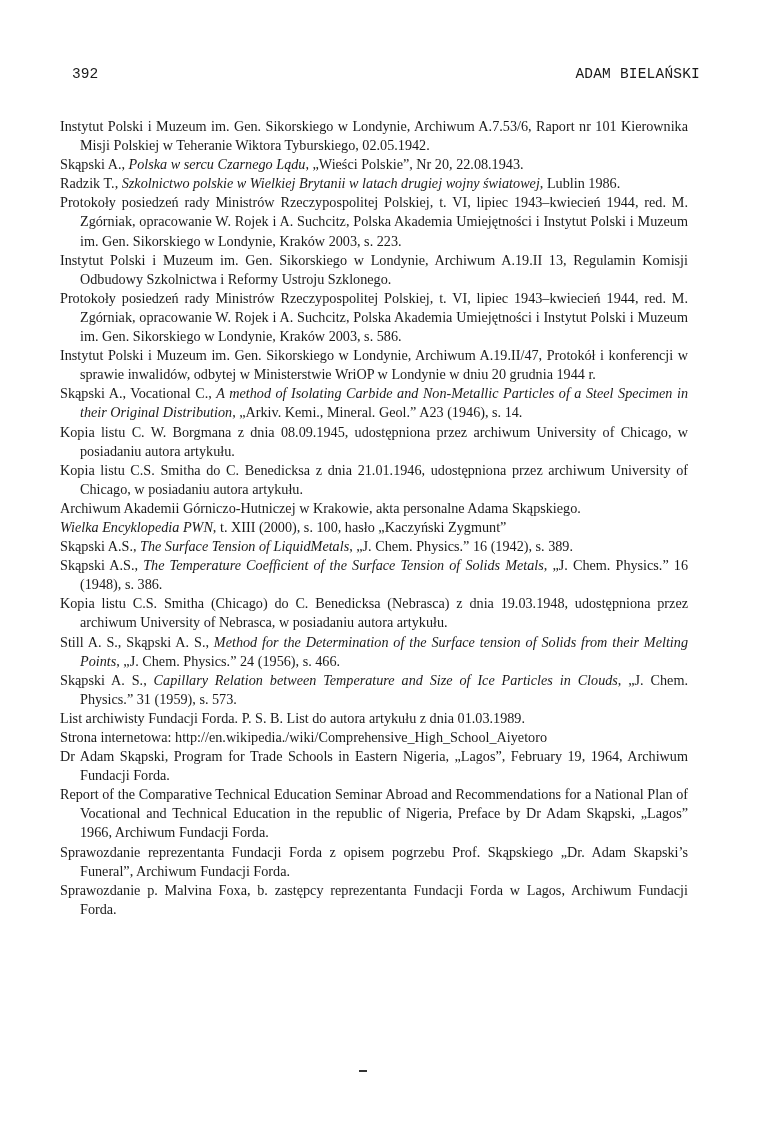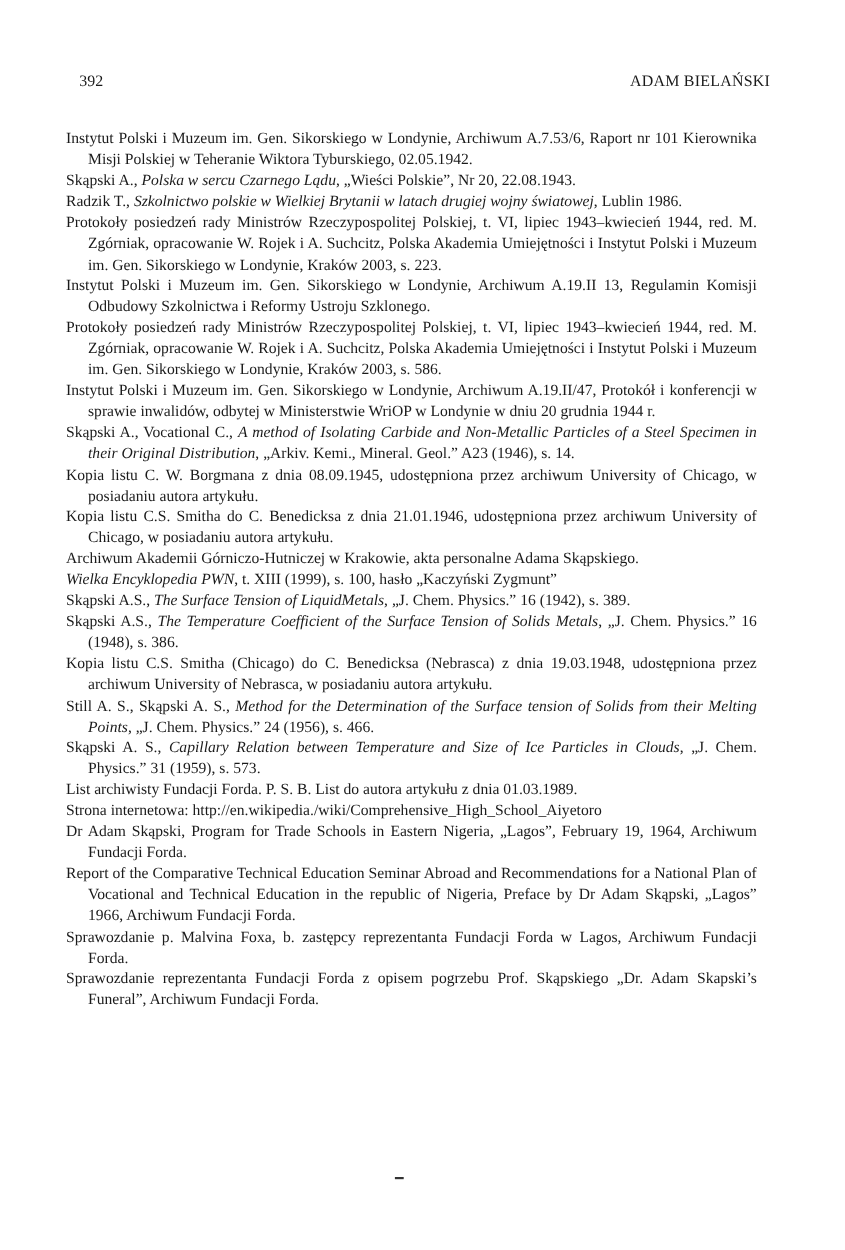--- a/index.html
+++ b/index.html
@@ -1,19 +1,19 @@
 <!DOCTYPE html>
 <html><head>
 <meta charset="utf-8">
 <style>
   html, body { margin: 0; padding: 0; background: #ffffff; }
   body { width: 768px; height: 1136px; position: relative; overflow: hidden;
          font-family: "Liberation Serif", "DejaVu Serif", serif; color: #1a1a1a; }
   .header { position: absolute; top: 66px; left: 72px; width: 628px; height: 22px;
-            font-size: 14.5px; }
+            font-size: 14.5px; font-family: Liberation Mono, monospace; }
   .page-num { position: absolute; left: 0; top: 0; }
   .running-head { position: absolute; right: 0; top: 0; letter-spacing: 0.2px; }
   .refs { position: absolute; top: 117px; left: 60px; width: 628px; }
   .ref { font-size: 14.2px; line-height: 19.1px; padding-left: 20px; text-indent: -20px;
          text-align: justify; margin: 0; }
   .ref i { font-style: italic; }
   .footer-mark { position: absolute; top: 1070px; left: 359px; width: 8px; height: 2px; background: #333; }
 </style>
 </head>
 <body>
@@ -28,27 +28,27 @@
   <p class="ref"><span>Skąpski A., </span><i>Polska w sercu Czarnego Lądu</i><span>, „Wieści Polskie”, Nr 20, 22.08.1943.</span></p>
   <p class="ref"><span>Radzik T., </span><i>Szkolnictwo polskie w Wielkiej Brytanii w latach drugiej wojny światowej</i><span>, Lublin 1986.</span></p>
   <p class="ref"><span>Protokoły posiedzeń rady Ministrów Rzeczypospolitej Polskiej, t. VI, lipiec 1943–kwiecień 1944, red. M. Zgórniak, opracowanie W. Rojek i A. Suchcitz, Polska Akademia Umiejętności i Instytut Polski i Muzeum im. Gen. Sikorskiego w Londynie, Kraków 2003, s. 223.</span><i></i><span></span></p>
   <p class="ref"><span>Instytut Polski i Muzeum im. Gen. Sikorskiego w Londynie, Archiwum A.19.II 13, Regulamin Komisji Odbudowy Szkolnictwa i Reformy Ustroju Szklonego.</span><i></i><span></span></p>
   <p class="ref"><span>Protokoły posiedzeń rady Ministrów Rzeczypospolitej Polskiej, t. VI, lipiec 1943–kwiecień 1944, red. M. Zgórniak, opracowanie W. Rojek i A. Suchcitz, Polska Akademia Umiejętności i Instytut Polski i Muzeum im. Gen. Sikorskiego w Londynie, Kraków 2003, s. 586.</span><i></i><span></span></p>
   <p class="ref"><span>Instytut Polski i Muzeum im. Gen. Sikorskiego w Londynie, Archiwum A.19.II/47, Protokół i konferencji w sprawie inwalidów, odbytej w Ministerstwie WriOP w Londynie w dniu 20 grudnia 1944 r.</span><i></i><span></span></p>
   <p class="ref"><span>Skąpski A., Vocational C., </span><i>A method of Isolating Carbide and Non-Metallic Particles of a Steel Specimen in their Original Distribution</i><span>, „Arkiv. Kemi., Mineral. Geol.” A23 (1946), s. 14.</span></p>
   <p class="ref"><span>Kopia listu C. W. Borgmana z dnia 08.09.1945, udostępniona przez archiwum University of Chicago, w posiadaniu autora artykułu.</span><i></i><span></span></p>
   <p class="ref"><span>Kopia listu C.S. Smitha do C. Benedicksa z dnia 21.01.1946, udostępniona przez archiwum University of Chicago, w posiadaniu autora artykułu.</span><i></i><span></span></p>
   <p class="ref"><span>Archiwum Akademii Górniczo-Hutniczej w Krakowie, akta personalne Adama Skąpskiego.</span><i></i><span></span></p>
-  <p class="ref"><span></span><i>Wielka Encyklopedia PWN</i><span>, t. XIII (1999), s. 100, hasło „Kaczyński Zygmunt”</span></p>
+  <p class="ref"><span></span><i>Wielka Encyklopedia PWN</i><span>, t. XIII (2000), s. 100, hasło „Kaczyński Zygmunt”</span></p>
   <p class="ref"><span>Skąpski A.S., </span><i>The Surface Tension of LiquidMetals</i><span>, „J. Chem. Physics.” 16 (1942), s. 389.</span></p>
   <p class="ref"><span>Skąpski A.S., </span><i>The Temperature Coefficient of the Surface Tension of Solids Metals</i><span>, „J. Chem. Physics.” 16 (1948), s. 386.</span></p>
   <p class="ref"><span>Kopia listu C.S. Smitha (Chicago) do C. Benedicksa (Nebrasca) z dnia 19.03.1948, udostępniona przez archiwum University of Nebrasca, w posiadaniu autora artykułu.</span><i></i><span></span></p>
   <p class="ref"><span>Still A. S., Skąpski A. S., </span><i>Method for the Determination of the Surface tension of Solids from their Melting Points</i><span>, „J. Chem. Physics.” 24 (1956), s. 466.</span></p>
   <p class="ref"><span>Skąpski A. S., </span><i>Capillary Relation between Temperature and Size of Ice Particles in Clouds</i><span>, „J. Chem. Physics.” 31 (1959), s. 573.</span></p>
   <p class="ref"><span>List archiwisty Fundacji Forda. P. S. B. List do autora artykułu z dnia 01.03.1989.</span><i></i><span></span></p>
   <p class="ref"><span>Strona internetowa: http://en.wikipedia./wiki/Comprehensive_High_School_Aiyetoro</span><i></i><span></span></p>
   <p class="ref"><span>Dr Adam Skąpski, Program for Trade Schools in Eastern Nigeria, „Lagos”, February 19, 1964, Archiwum Fundacji Forda.</span><i></i><span></span></p>
   <p class="ref"><span>Report of the Comparative Technical Education Seminar Abroad and Recommendations for a National Plan of Vocational and Technical Education in the republic of Nigeria, Preface by Dr Adam Skąpski, „Lagos” 1966, Archiwum Fundacji Forda.</span><i></i><span></span></p>
+  <p class="ref"><span>Sprawozdanie reprezentanta Fundacji Forda z opisem pogrzebu Prof. Skąpskiego „Dr. Adam Skapski’s Funeral”, Archiwum Fundacji Forda.</span><i></i><span></span></p>
   <p class="ref"><span>Sprawozdanie p. Malvina Foxa, b. zastępcy reprezentanta Fundacji Forda w Lagos, Archiwum Fundacji Forda.</span><i></i><span></span></p>
-  <p class="ref"><span>Sprawozdanie reprezentanta Fundacji Forda z opisem pogrzebu Prof. Skąpskiego „Dr. Adam Skapski’s Funeral”, Archiwum Fundacji Forda.</span><i></i><span></span></p>
 </div>
 
 <div class="footer-mark"></div>
 
 </body></html>

